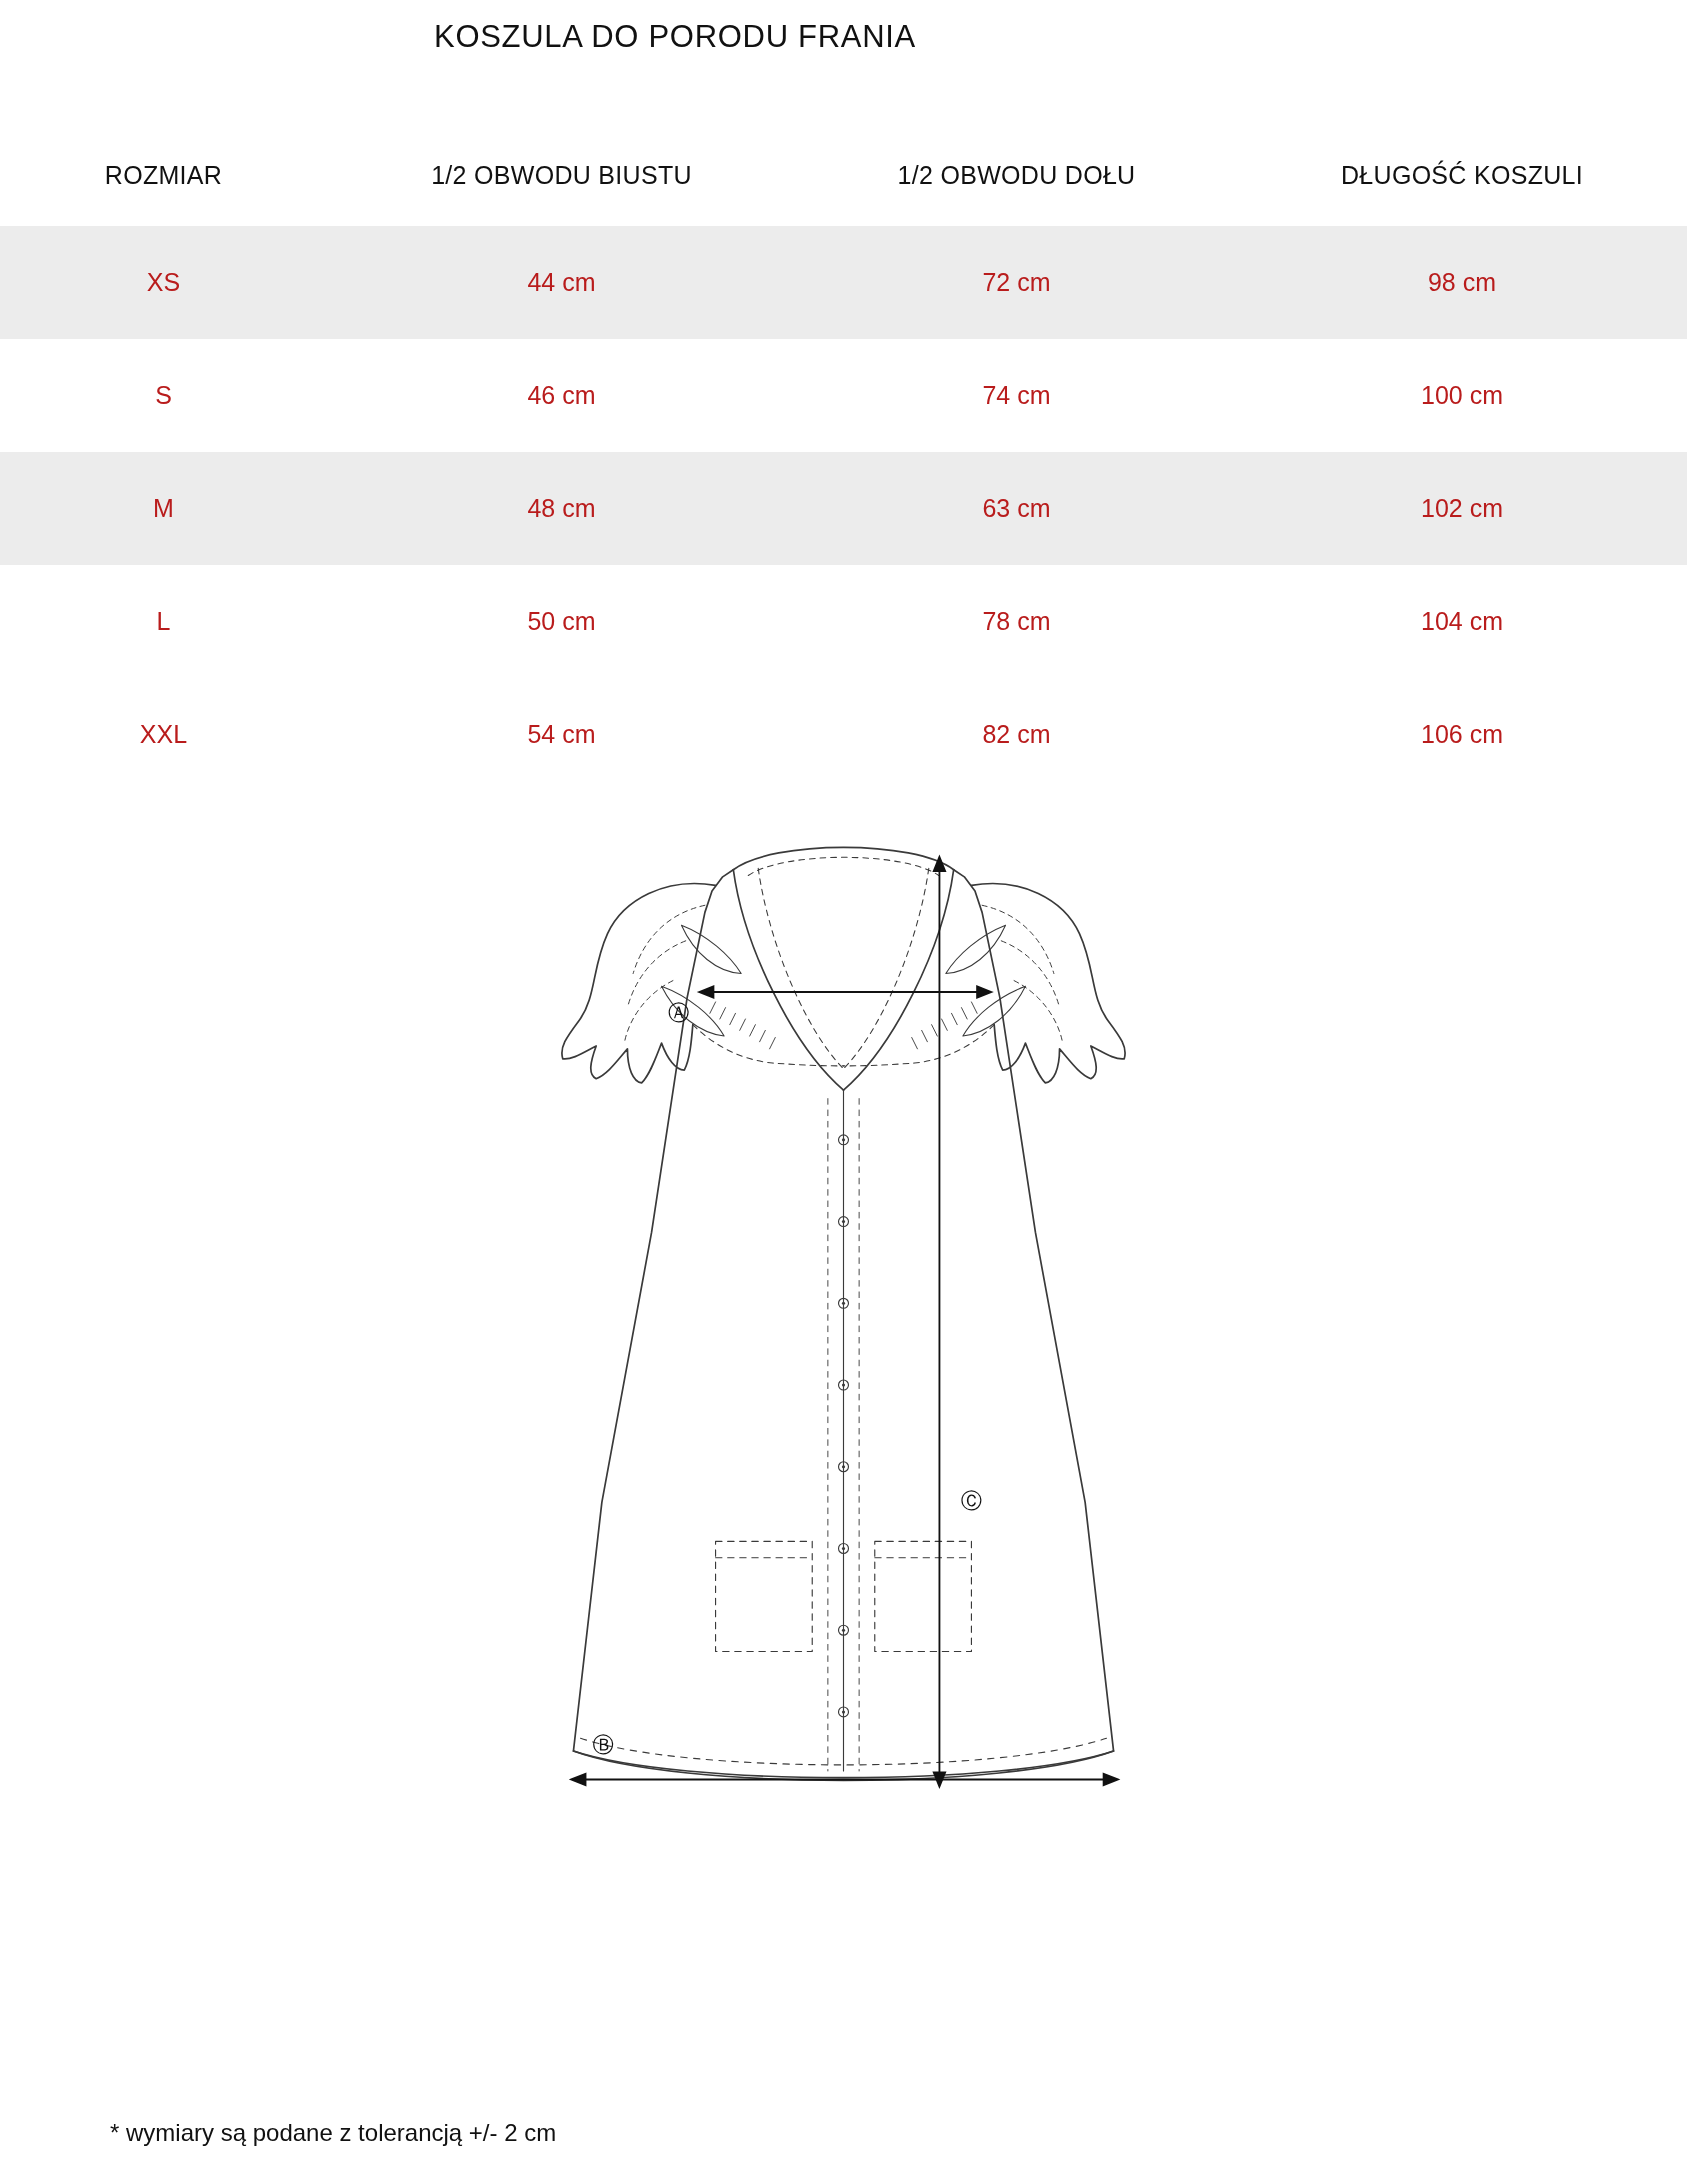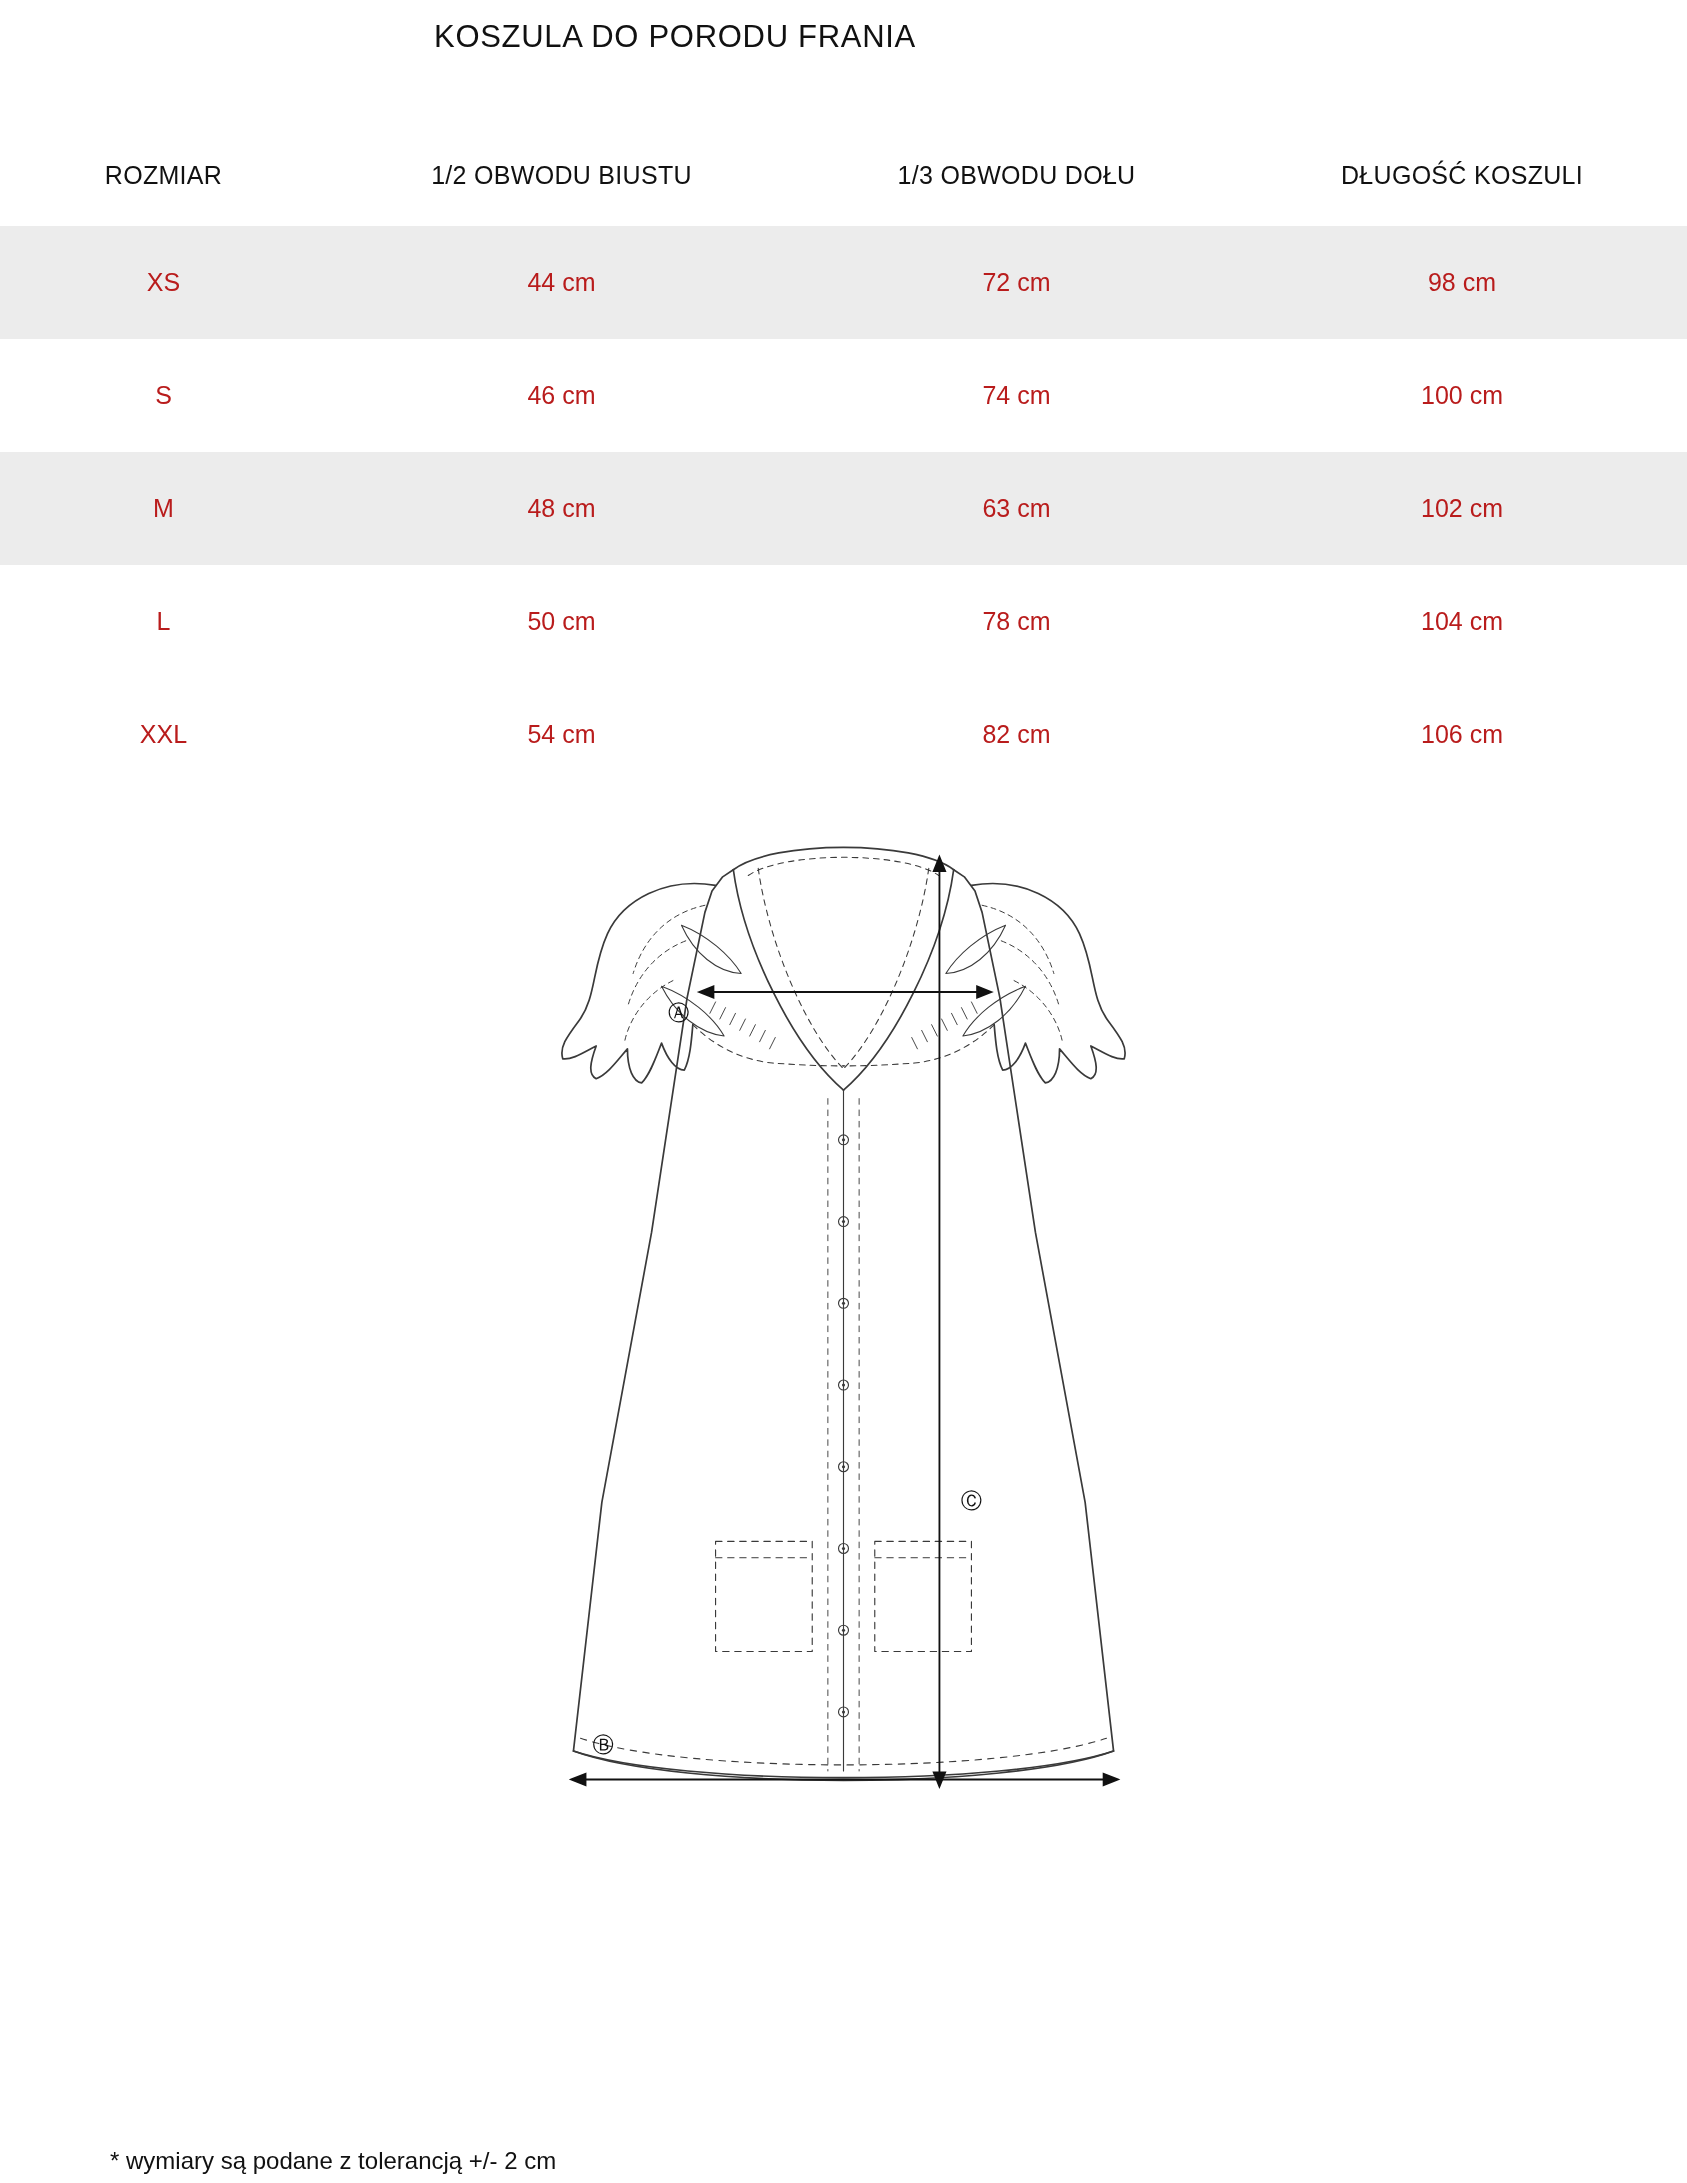--- a/index.html
+++ b/index.html
@@ -66,21 +66,21 @@
     height: 1166px;
     margin-top: 43px;
   }
   .figure-wrap svg {
     display: block;
     margin: 0 auto;
   }
   .footnote {
     position: absolute;
     left: 110px;
-    bottom: 8px;
+    bottom: 36px;
     font-size: 24px;
     color: #111111;
   }
 </style>
 </head>
 <body>
 
 <div class="page">
 
   <div class="title">KOSZULA DO PORODU FRANIA</div>
@@ -89,21 +89,21 @@
     <colgroup>
       <col class="col-size">
       <col class="col-bust">
       <col class="col-bottom">
       <col class="col-length">
     </colgroup>
     <thead>
       <tr>
         <th>ROZMIAR</th>
         <th>1/2 OBWODU BIUSTU</th>
-        <th>1/3 OBWODU DOŁU</th>
+        <th>1/2 OBWODU DOŁU</th>
         <th>DŁUGOŚĆ KOSZULI</th>
       </tr>
     </thead>
     <tbody>
       <tr class="alt">
         <td>XS</td>
         <td>44 cm</td>
         <td>72 cm</td>
         <td>98 cm</td>
       </tr>

